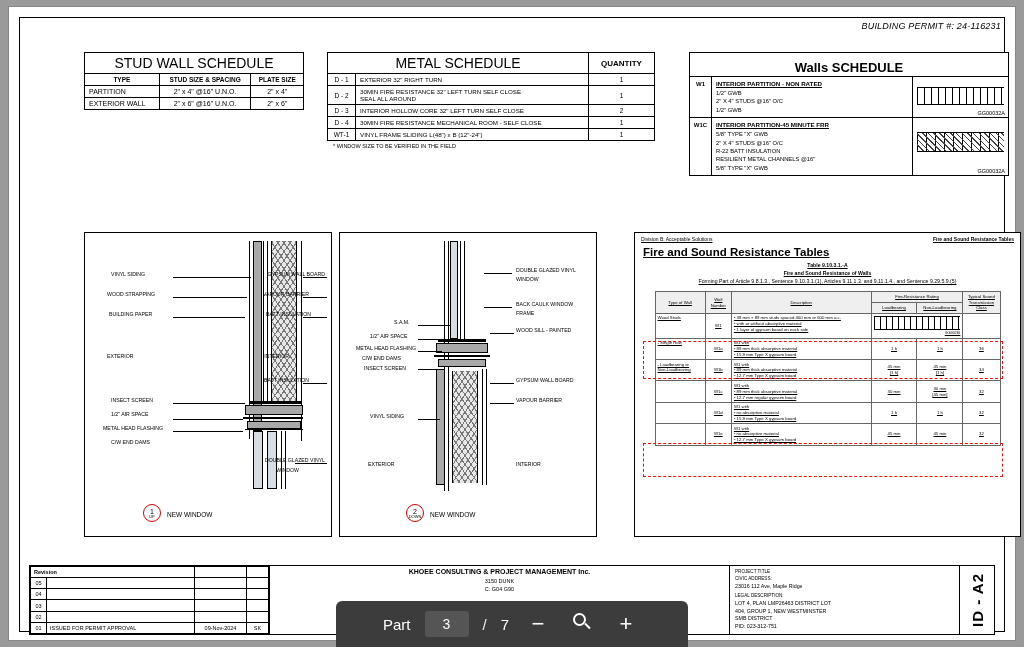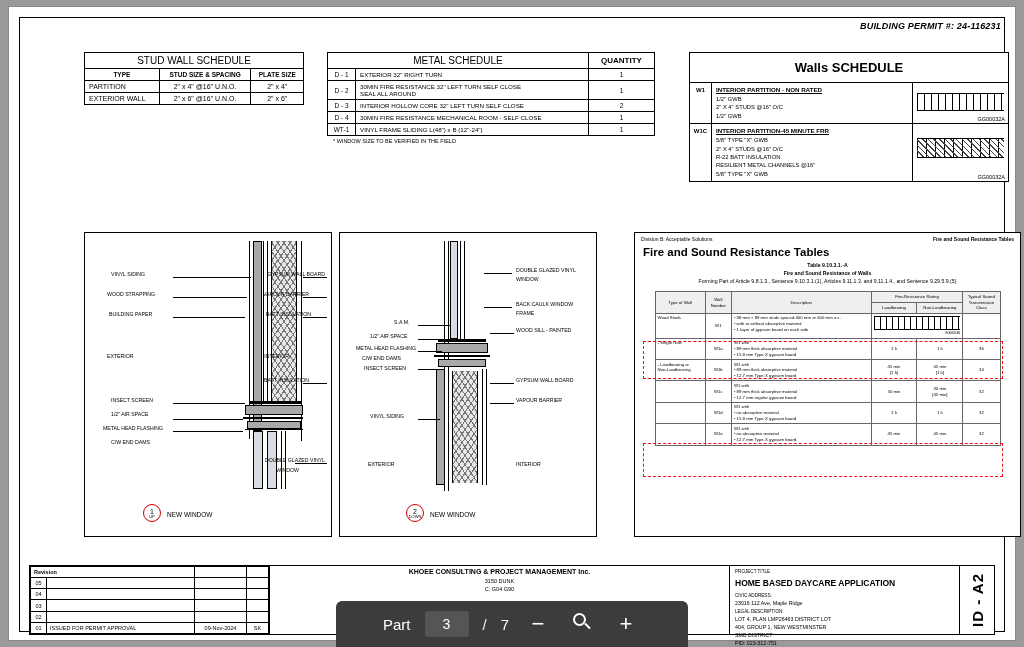--- a/index.html
+++ b/index.html
@@ -16,36 +16,36 @@
     left:8px; top:6px; width:1008px; height:635px;
     background:#ffffff;
     border:1px solid #888;
   }
   .sheet-border {
     position:absolute; left:10px; top:10px; right:10px; bottom:8px;
     border:1.5px solid #000;
   }
   .permit-no {
     position:absolute; right:14px; top:14px;
-    font-size:9px; font-weight:bold; font-style:italic; letter-spacing:.2px;
+    font-size:9px; font-weight:normal; font-style:italic; letter-spacing:.2px;
   }
 
   
   table.blk {
     border-collapse:collapse;
     font-size:7px;
     background:#fff;
   }
   table.blk td, table.blk th {
     border:1px solid #000;
     padding:2px 4px;
     font-weight:normal;
     vertical-align:middle;
   }
-  .ttl { text-align:center; font-weight:bold; font-size:10px; padding:4px; }
+  .ttl { text-align:center; font-weight:bold; font-size:14px; padding:4px; }
   .ctr { text-align:center; }
 
   
   #stud-wall-schedule { position:absolute; left:75px; top:45px; width:220px; }
   #stud-wall-schedule table { width:100%; }
   #stud-wall-schedule td.hdr { text-align:center; font-weight:bold; font-size:6.5px; }
 
   
   #door-schedule { position:absolute; left:318px; top:45px; width:328px; }
   #door-schedule table { width:100%; }
@@ -53,21 +53,21 @@
   #door-schedule td.qty { width:66px; text-align:center; font-size:6.5px; }
   #door-schedule td.desc { font-size:6.2px; }
   #door-schedule td.hq { text-align:center; font-weight:bold; font-size:8px; }
   .note { font-size:5.5px; margin-top:2px; padding-left:6px; }
 
   
   #walls-schedule { position:absolute; left:680px; top:45px; width:320px; }
   #walls-schedule .wbox { border:1px solid #000; background:#fff; }
   #walls-schedule .wtitle {
     text-align:center; font-size:13px; font-weight:bold;
-    padding:7px 0 7px; border-bottom:1px solid #000;
+    padding:7px 0 1px; border-bottom:1px solid #000;
   }
   .wrow { display:flex; border-bottom:1px solid #000; }
   .wrow:last-child { border-bottom:none; }
   .wtag { width:22px; border-right:1px solid #000; font-size:6px; font-weight:bold;
           display:flex; align-items:flex-start; justify-content:center; padding-top:4px; }
   .wdesc { flex:1; padding:3px 4px; font-size:5.8px; line-height:1.45; }
   .wdesc .hd { font-weight:bold; text-decoration:underline; font-size:6.2px; }
   .wimg { width:96px; border-left:1px solid #000; position:relative; }
   .hatchA { position:absolute; left:4px; right:4px; top:10px; height:18px;
             border-top:1.4px solid #000; border-bottom:1.4px solid #000;
@@ -107,21 +107,21 @@
   .ln { position:absolute; background:#000; }
   .glass {
     position:absolute; background:#d7dde3; border:1px solid #000;
   }
   .solidblk { position:absolute; background:#000; }
   .greyblk { position:absolute; background:#a9a9a9; border:1px solid #000; }
 
   
   #fire-tables {
     position:absolute; left:625px; top:225px; width:387px; height:305px;
-    background:#fff; border:1px solid #000; overflow:hidden;
+    background:#fff; border:1px solid #000; overflow:hidden;text-decoration:underline;
   }
   #fire-tables .fhdr { display:flex; justify-content:space-between;
      font-size:5px; padding:3px 6px 0; }
   #fire-tables .ftitle { font-size:11.5px; font-weight:bold; padding:4px 8px 2px; }
   #fire-tables .fsub { text-align:center; font-size:5.2px; line-height:1.5; padding:2px 18px; }
   table.ftab { width:346px; margin:4px auto 0; border-collapse:collapse; font-size:4.3px; }
   table.ftab th, table.ftab td {
      border:0.7px solid #666; padding:1.5px 2px; font-weight:normal;
      vertical-align:top; line-height:1.35;
   }
@@ -548,21 +548,20 @@
     <div id="firm-block">
       <div class="firm-name">KHOEE CONSULTING &amp; PROJECT MANAGEMENT Inc.</div>
       <div class="firm-addr">
         <div>3150 DUNK</div>
         <div>C: G04 G90</div>
       </div>
     </div>
 
     <div id="project-block">
       <div class="lbl">PROJECT TITLE</div>
-      <div class="pname">HOME BASED DAYCARE APPLICATION</div>
       <div class="lbl">CIVIC ADDRESS:</div>
       <div>23016 112 Ave, Maple Ridge</div>
       <div class="lbl" style="margin-top:2px">LEGAL DESCRIPTION:</div>
       <div>LOT 4, PLAN LMP26463 DISTRICT LOT</div>
       <div>404, GROUP 1, NEW WESTMINSTER</div>
       <div>SMB DISTRICT</div>
       <div>PID: 023-312-751</div>
     </div>
 
     <div id="sheet-id">

